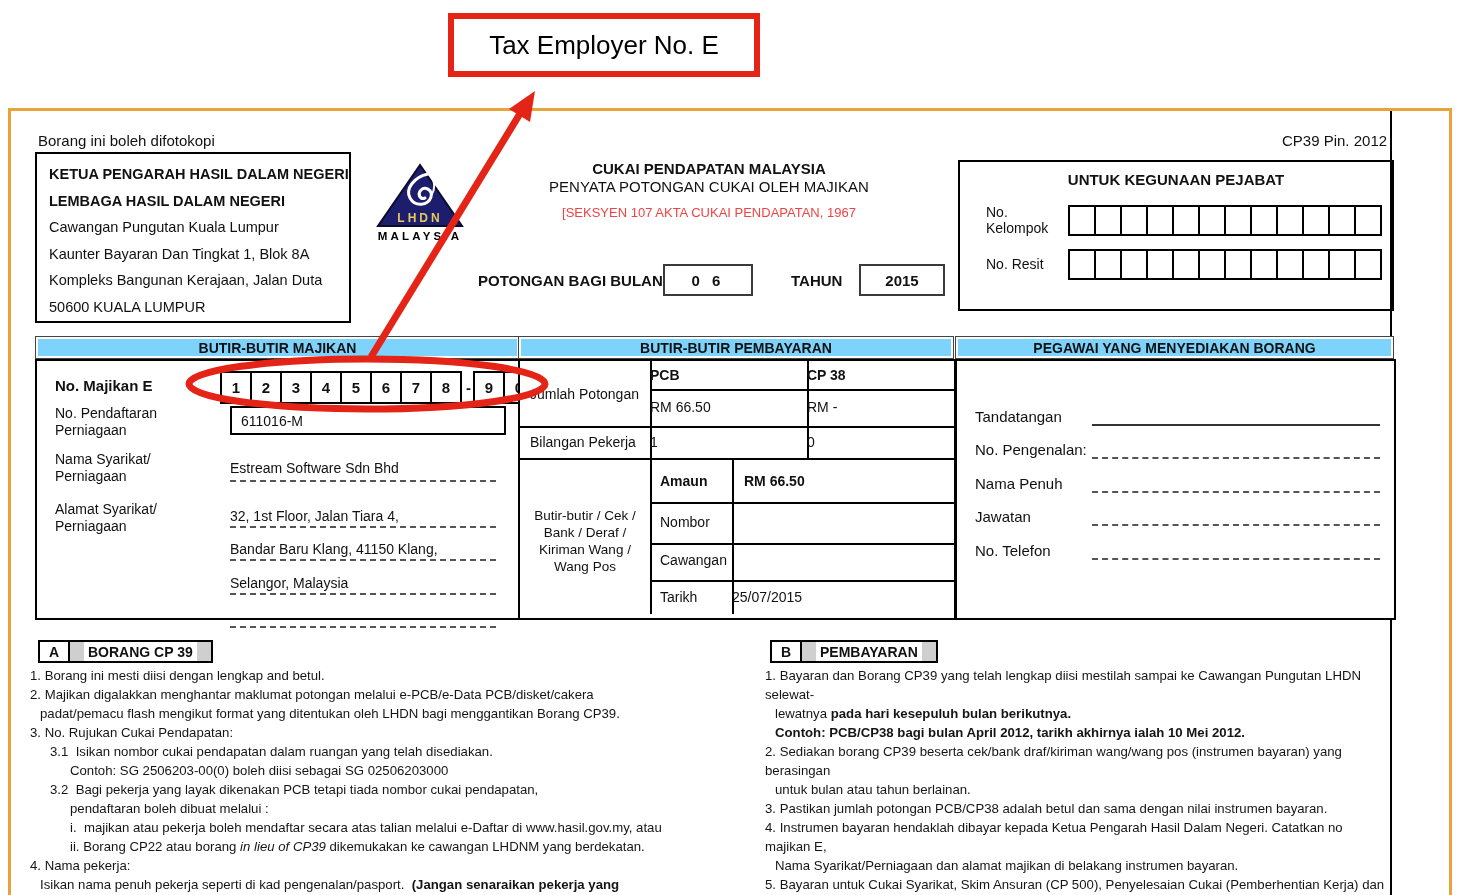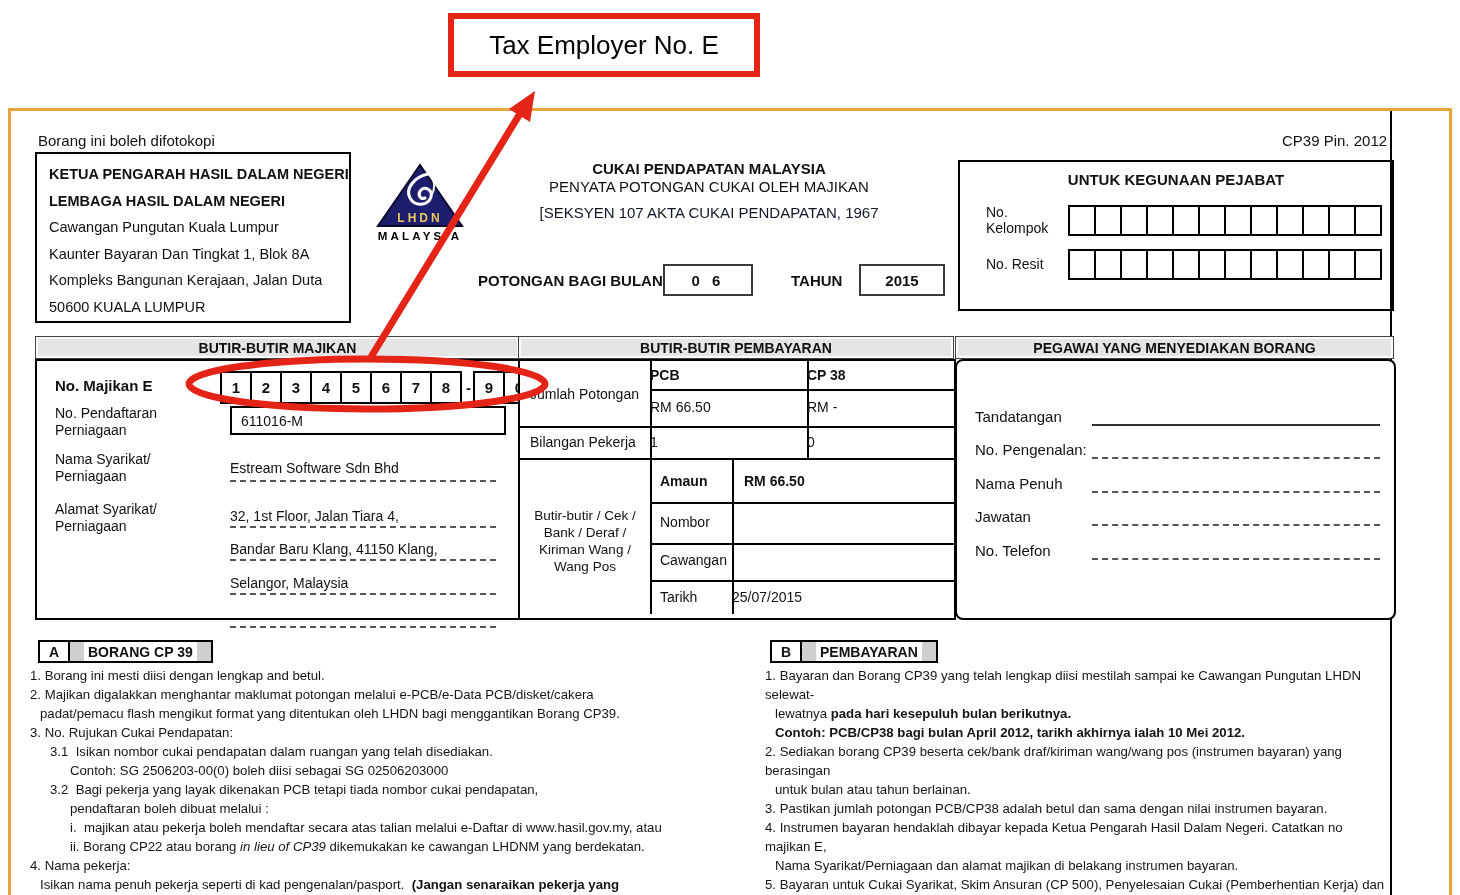--- a/index.html
+++ b/index.html
@@ -20,49 +20,49 @@
 
   #issuer-box{position:absolute;left:35px;top:152px;width:300px;height:160px;border:2px solid #000;padding:7px 0 0 12px;}
   .issuer-line{font-size:14.5px;line-height:26.5px;white-space:nowrap;}
   .issuer-line.b{font-weight:bold;}
 
   #logo{position:absolute;left:374px;top:162px;width:92px;height:92px;text-decoration:underline;}
 
   #title-block{position:absolute;left:452px;top:160px;width:514px;text-align:center;}
   #title1{font-weight:bold;font-size:15px;line-height:18px;}
   #title2{font-size:15px;line-height:18px;margin-bottom:8px;}
-  .maroon{font-size:15px;line-height:18px;color:#0f172a;}
+  .maroon{font-size:13px;line-height:18px;color:#ef4444;}
 
   #month-label{position:absolute;left:478px;top:272px;font-weight:bold;font-size:15px;}
   #month-box{position:absolute;left:663px;top:264px;width:86px;height:28px;border:2px solid #3a3a3a;
     display:flex;align-items:center;justify-content:center;font-size:15px;font-weight:bold;letter-spacing:4px;}
   #year-label{position:absolute;left:791px;top:272px;font-weight:bold;font-size:15px;}
   #year-box{position:absolute;left:859px;top:264px;width:82px;height:28px;border:2px solid #3a3a3a;
     display:flex;align-items:center;justify-content:center;font-size:15px;font-weight:bold;}
 
   #office-box{position:absolute;left:958px;top:160px;width:432px;height:147px;border:2px solid #000;}
   #office-title{text-align:center;font-weight:bold;font-size:15px;margin-top:9px;}
   .office-row{position:absolute;left:26px;right:10px;height:28px;display:flex;align-items:center;}
   .office-row:nth-of-type(1){top:44px;}
   .office-row:nth-of-type(2){top:88px;justify-content:flex-end;}
   .olabel{width:110px;font-size:14px;}
   .ocells{display:flex;}
   .ocell{width:24px;height:27px;border:2px solid #000;margin-left:-2px;background:#fff;}
 
-  .sec-bar{position:absolute;top:336px;height:21px;border:1px solid #444;background:#e5e5e5;
+  .sec-bar{position:absolute;top:336px;height:21px;border:1px solid #444;background:#7dd3fc;
     box-shadow:inset 0 0 0 2px #fbfbfb;display:flex;align-items:center;justify-content:center;
     font-weight:bold;font-size:14px;}
   #bar-majikan{left:35px;width:483px;}
   #bar-pembayaran{left:518px;width:434px;}
   #bar-pegawai{left:955px;width:437px;}
 
   .sec-body{position:absolute;top:359px;height:257px;border:2px solid #000;background:#fff;}
   #body-majikan{left:35px;width:483px;}
   #body-pembayaran{left:518px;width:434px;}
-  #body-pegawai{left:955px;width:437px;border-radius:8px;}
+  #body-pegawai{left:955px;width:437px;}
 
   
   #lbl-majikan{position:absolute;left:18px;top:16px;font-weight:bold;font-size:15px;}
   #digits{position:absolute;left:185px;top:10px;display:flex;align-items:center;}
   .dgroup{display:flex;}
   .dcell{width:28px;height:29px;border:2px solid #000;margin-left:-2px;display:flex;align-items:center;justify-content:center;font-size:15px;font-weight:bold;background:#fff;}
   .dsep{margin:0 4px;font-weight:bold;font-size:15px;}
   #reg-label{position:absolute;left:18px;top:44px;font-size:14px;line-height:17px;}
   #reg-box{position:absolute;left:193px;top:45px;width:263px;height:25px;border:2px solid #000;
     display:flex;align-items:center;padding-left:9px;font-size:14px;}

